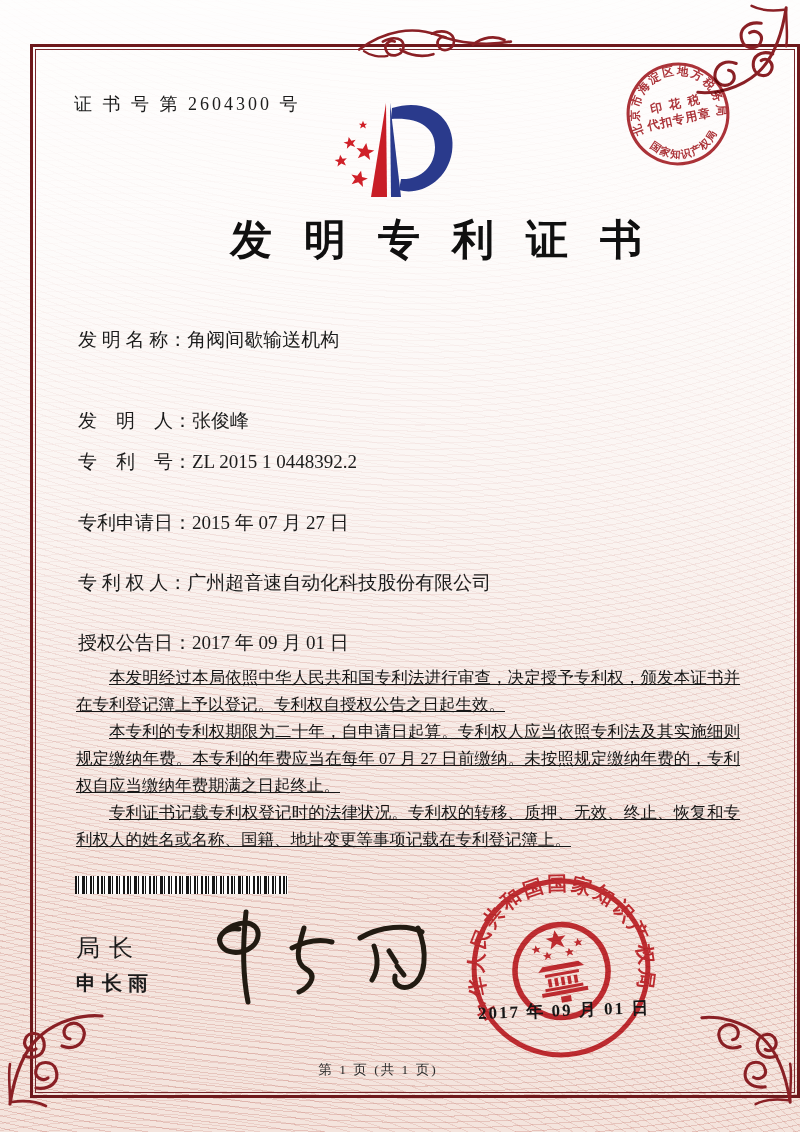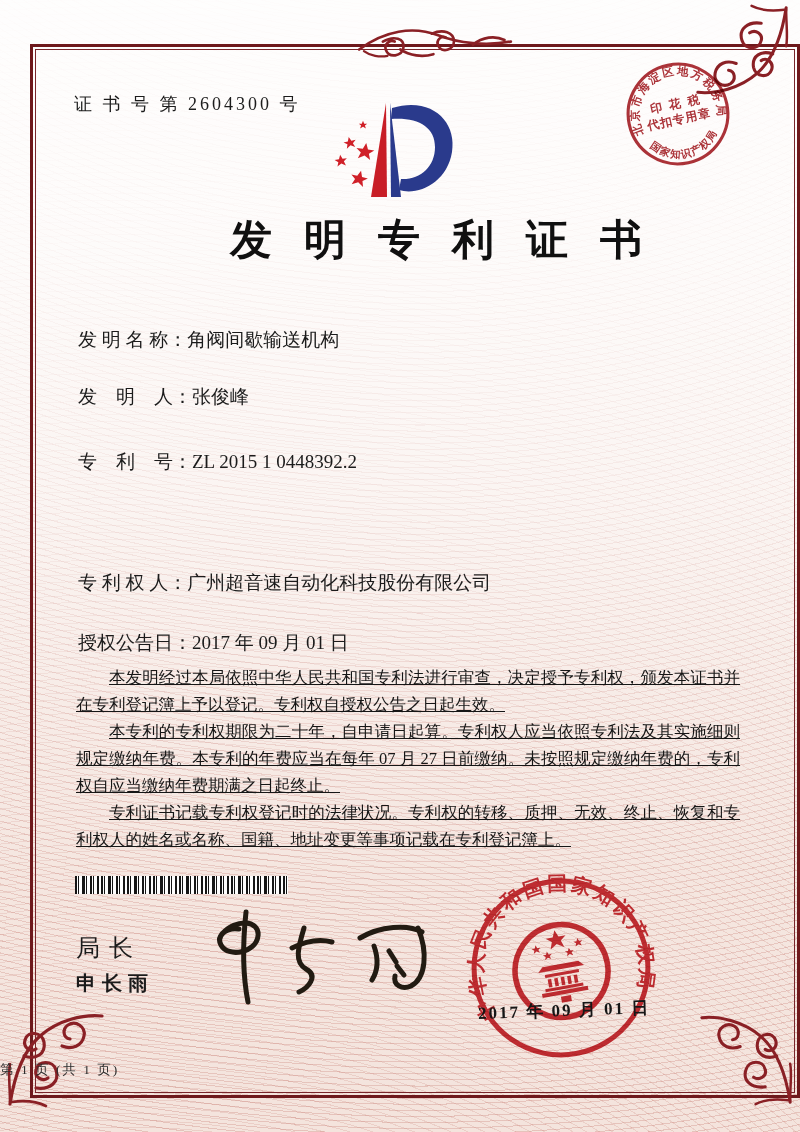--- a/index.html
+++ b/index.html
@@ -31,21 +31,21 @@
       #151515 22px 24px,#fdfdfd 24px 26px);}
   .officer-title{position:absolute;left:76px;top:932px;font-size:24px;letter-spacing:9px;color:#1b1b1b;}
   .officer-name{position:absolute;left:76px;top:970px;font-size:20px;letter-spacing:6px;color:#1b1b1b;font-weight:bold;}
   .signature{position:absolute;left:192px;top:898px;width:250px;height:118px;}
   .tax-stamp{position:absolute;left:624px;top:60px;width:108px;height:108px;transform:rotate(-12deg);
              mix-blend-mode:multiply;opacity:.95;}
   .big-seal{position:absolute;left:465px;top:872px;width:192px;height:192px;transform:rotate(-10deg);
             mix-blend-mode:multiply;opacity:.93;}
   .seal-date{position:absolute;left:478px;top:999px;font-size:17px;font-weight:600;letter-spacing:2px;
              color:#161616;transform:rotate(-2deg);z-index:6;}
-  .footer{position:absolute;left:0;top:1061px;width:90%;text-align:left;font-size:13.5px;
+  .footer{position:absolute;left:0;top:1061px;width:90%;text-align:center;font-size:13.5px;
           letter-spacing:2px;color:#2e2e2e;}
   .logo{position:absolute;left:325px;top:86px;width:150px;height:128px;}
   .orn{position:absolute;}
   .orn-top{left:356px;top:14px;width:158px;height:52px;}
   .orn-tr{left:692px;top:4px;width:100px;height:96px;}
   .orn-bl{left:4px;top:1008px;width:104px;height:100px;transform:rotate(180deg);}
   .orn-br{left:696px;top:1010px;width:100px;height:96px;transform:scaleY(-1);}
   svg{display:block;}
 </style>
 </head>
@@ -118,22 +118,23 @@
       <path transform="translate(34,93) scale(0.85) rotate(14)" d="M0,-10 L2.9,-3.1 10,-3.1 4.5,1.2 6.9,8.1 0,3.9 -6.9,8.1 -4.5,1.2 -10,-3.1 -2.9,-3.1 Z"></path>
     </g>
     <polygon points="61,17 62,111 46,111" fill="#c81e26"></polygon>
     <polygon points="65,17 76,111 66,111" fill="#2a3a8c"></polygon>
     <path d="M67,22 C107,10 132,36 127,66 C122,97 93,110 74,104 L76,93 C95,94 110,81 110,61 C110,41 93,31 66,33 Z" fill="#2a3a8c"></path>
   </svg>
 
   <div class="title">发明专利证书</div>
 
   <div class="field" style="top:327px"><span>发 明 名 称：</span><span>角阀间歇输送机构</span></div>
-  <div class="field" style="top:384px"><span>发　明　人：</span><span>张俊峰</span></div>
+  <div class="field" style="top:408px"><span>发　明　人：</span><span>张俊峰</span></div>
   <div class="field" style="top:449px"><span>专　利　号：</span><span>ZL 2015 1 0448392.2</span></div>
+  <div class="field" style="top:510px"><span>专利申请日：</span><span>2015 年 07 月 27 日</span></div>
   <div class="field" style="top:570px"><span>专 利 权 人：</span><span>广州超音速自动化科技股份有限公司</span></div>
   <div class="field" style="top:630px"><span>授权公告日：</span><span>2017 年 09 月 01 日</span></div>
 
   <div class="paras">
     <p>本发明经过本局依照中华人民共和国专利法进行审查，决定授予专利权，颁发本证书并在专利登记簿上予以登记。专利权自授权公告之日起生效。</p>
     <p>本专利的专利权期限为二十年，自申请日起算。专利权人应当依照专利法及其实施细则规定缴纳年费。本专利的年费应当在每年 07 月 27 日前缴纳。未按照规定缴纳年费的，专利权自应当缴纳年费期满之日起终止。</p>
     <p>专利证书记载专利权登记时的法律状况。专利权的转移、质押、无效、终止、恢复和专利权人的姓名或名称、国籍、地址变更等事项记载在专利登记簿上。</p>
   </div>
 
   <div class="barcode"></div>

